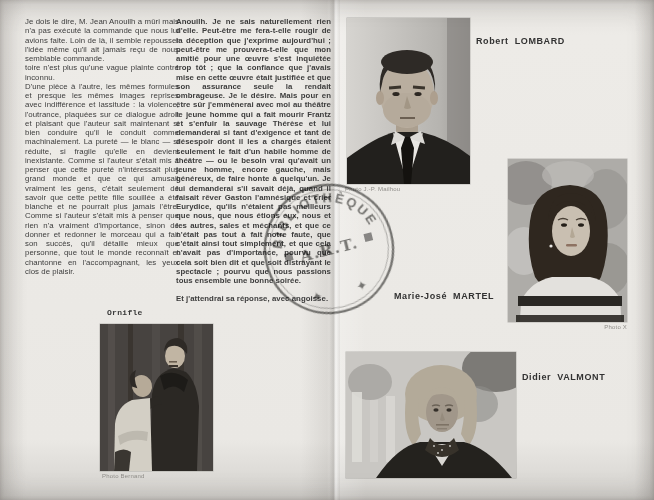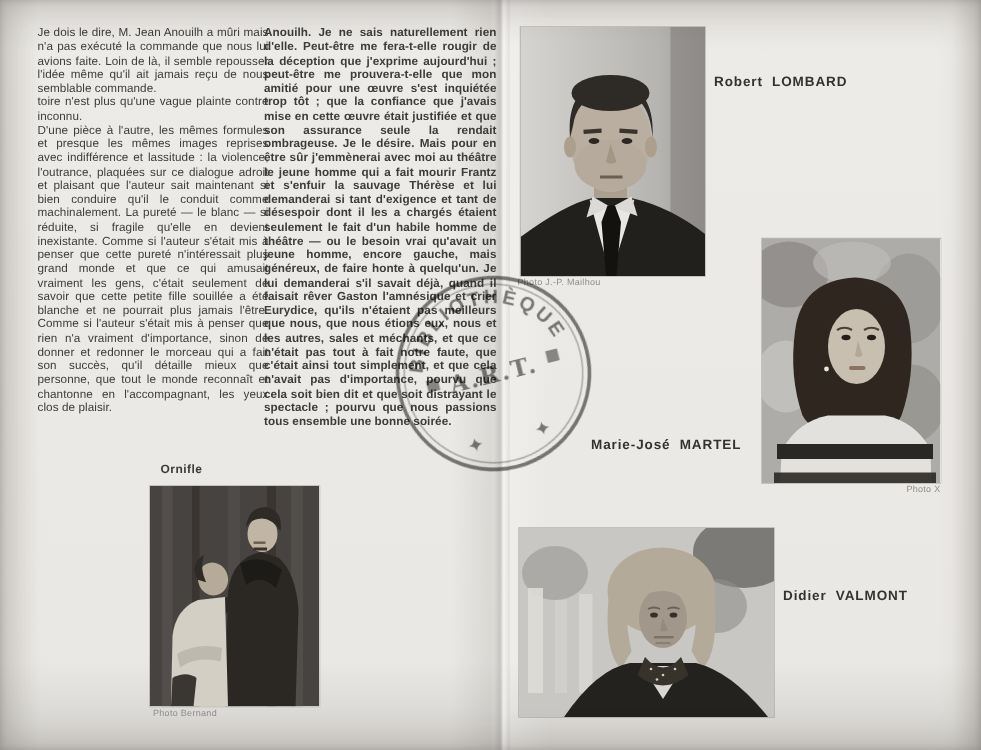--- a/index.html
+++ b/index.html
@@ -41,23 +41,24 @@
   <div class="page-tint"></div>
   <div class="fold"></div>
 
   <div class="col col1">
     <p>Je dois le dire, M. Jean Anouilh a mûri mais n'a pas exécuté la commande que nous lui avions faite. Loin de là, il semble repousser l'idée même qu'il ait jamais reçu de nous semblable commande.</p>
     <p>toire n'est plus qu'une vague plainte contre inconnu.</p>
     <p>D'une pièce à l'autre, les mêmes formules et presque les mêmes images reprises avec indifférence et lassitude : la violence, l'outrance, plaquées sur ce dialogue adroit et plaisant que l'auteur sait maintenant si bien conduire qu'il le conduit comme machinalement. La pureté — le blanc — si réduite, si fragile qu'elle en devient inexistante. Comme si l'auteur s'était mis à penser que cette pureté n'intéressait plus grand monde et que ce qui amusait vraiment les gens, c'était seulement de savoir que cette petite fille souillée a été blanche et ne pourrait plus jamais l'être. Comme si l'auteur s'était mis à penser que rien n'a vraiment d'importance, sinon de donner et redonner le morceau qui a fait son succès, qu'il détaille mieux que personne, que tout le monde reconnaît et chantonne en l'accompagnant, les yeux clos de plaisir.</p>
   </div>
   <div class="col col2">
     <p>Anouilh. Je ne sais naturellement rien d'elle. Peut-être me fera-t-elle rougir de la déception que j'exprime aujourd'hui ; peut-être me prouvera-t-elle que mon amitié pour une œuvre s'est inquiétée trop tôt ; que la confiance que j'avais mise en cette œuvre était justifiée et que son assurance seule la rendait ombrageuse. Je le désire. Mais pour en être sûr j'emmènerai avec moi au théâtre le jeune homme qui a fait mourir Frantz et s'enfuir la sauvage Thérèse et lui demanderai si tant d'exigence et tant de désespoir dont il les a chargés étaient seulement le fait d'un habile homme de théâtre — ou le besoin vrai qu'avait un jeune homme, encore gauche, mais généreux, de faire honte à quelqu'un. Je lui demanderai s'il savait déjà, quand il faisait rêver Gaston l'amnésique et crier Eurydice, qu'ils n'étaient pas meilleurs que nous, que nous étions eux, nous et les autres, sales et méchants, et que ce n'était pas tout à fait notre faute, que c'était ainsi tout simplement, et que cela n'avait pas d'importance, pourvu que cela soit bien dit et que soit distrayant le spectacle ; pourvu que nous passions tous ensemble une bonne soirée.</p>
-  </div>
-
-  <div class="caption-bold" style="left:107px;top:308px;">Ornifle</div>
+    <p class="closing">Et j'attendrai sa réponse, avec angoisse.</p>
+  </div>
+
+  <div class="caption-bold" style="left:107px;top:308px;font-family:Liberation Mono, monospace;">Ornifle</div>
 
   <div class="photo ph-ornifle">
     <svg width="113" height="147" viewBox="0 0 113 147">
       <rect width="113" height="147" fill="#474340"></rect>
       <rect x="8" width="7" height="147" fill="#56514d" opacity=".8"></rect>
       <rect x="28" width="5" height="147" fill="#38342f" opacity=".9"></rect>
       <rect x="52" width="8" height="147" fill="#534f4b" opacity=".7"></rect>
       <rect x="78" width="6" height="147" fill="#38342f" opacity=".9"></rect>
       <rect x="94" width="8" height="147" fill="#56514d" opacity=".7"></rect>
 
@@ -106,21 +107,21 @@
         <path d="M60 78 L57 90 Q60 92 64 90 Z" fill="#a29685"></path>
         <rect x="53" y="99" width="15" height="2" fill="#6b5f52"></rect>
       </g>
       <path d="M0 166 L0 140 Q30 118 48 114 L74 114 Q100 120 123 138 L123 166 Z" fill="#22201d"></path>
       <path d="M46 115 L60 166 L76 115 Q61 124 46 115 Z" fill="#e9e7e3"></path>
       <path d="M48 113 L60 120 L44 127 Z" fill="#dcdad6"></path>
       <path d="M74 113 L61 120 L78 126 Z" fill="#dcdad6"></path>
       <path d="M58 119 L54 130 L57 166 L64 166 L67 130 L63 119 Z" fill="#14120f"></path>
     </svg>
   </div>
-  <div class="name-label" style="left:476px;top:36px;margin-top:13px;">Robert LOMBARD</div>
+  <div class="name-label" style="left:476px;top:36px;">Robert LOMBARD</div>
   <div class="credit" style="left:345px;top:186px;">Photo J.-P. Mailhou</div>
 
   <div class="photo ph-martel">
     <svg width="119" height="163" viewBox="0 0 119 163">
       <rect width="119" height="163" fill="#aeaca8"></rect>
       <ellipse cx="18" cy="24" rx="26" ry="22" fill="#8c8a86" opacity=".8"></ellipse>
       <ellipse cx="98" cy="40" rx="24" ry="30" fill="#979591" opacity=".7"></ellipse>
       <ellipse cx="100" cy="110" rx="22" ry="26" fill="#8c8a86" opacity=".6"></ellipse>
       <ellipse cx="16" cy="92" rx="20" ry="24" fill="#c6c4c0" opacity=".8"></ellipse>
       <ellipse cx="60" cy="16" rx="26" ry="14" fill="#c0beba" opacity=".6"></ellipse>
@@ -168,21 +169,21 @@
       <rect x="91" y="76" width="10" height="1.4" fill="#8a8073"></rect>
       <path d="M30 126 Q52 94 74 90 L118 90 Q142 96 166 126 Z" fill="#24221e"></path>
       <path d="M82 92 L96 114 L110 92 Z" fill="#d9d7d3"></path>
       <path d="M84 86 Q96 100 108 86 L113 98 Q96 112 79 98 Z" fill="#37322a"></path>
       <circle cx="88" cy="94" r=".9" fill="#cfcdc9"></circle>
         <circle cx="96" cy="98" r=".9" fill="#cfcdc9"></circle>
       <circle cx="104" cy="94" r=".9" fill="#cfcdc9"></circle>
         <circle cx="92" cy="101" r=".9" fill="#cfcdc9"></circle>
     </svg>
   </div>
-  <div class="name-label" style="left:522px;top:372px;margin-top:20px;">Didier VALMONT</div>
+  <div class="name-label" style="left:522px;top:372px;">Didier VALMONT</div>
 
   <div class="stamp">
     <svg width="170" height="170" viewBox="-85 -85 170 170">
       <defs>
         <path id="arcTop" d="M -47 0 A 47 47 0 0 1 47 0"></path>
         <filter id="inkblur" x="-20%" y="-20%" width="140%" height="140%">
           <feGaussianBlur stdDeviation="0.45"></feGaussianBlur>
         </filter>
       </defs>
       <g transform="rotate(-14)" filter="url(#inkblur)" opacity=".88">

